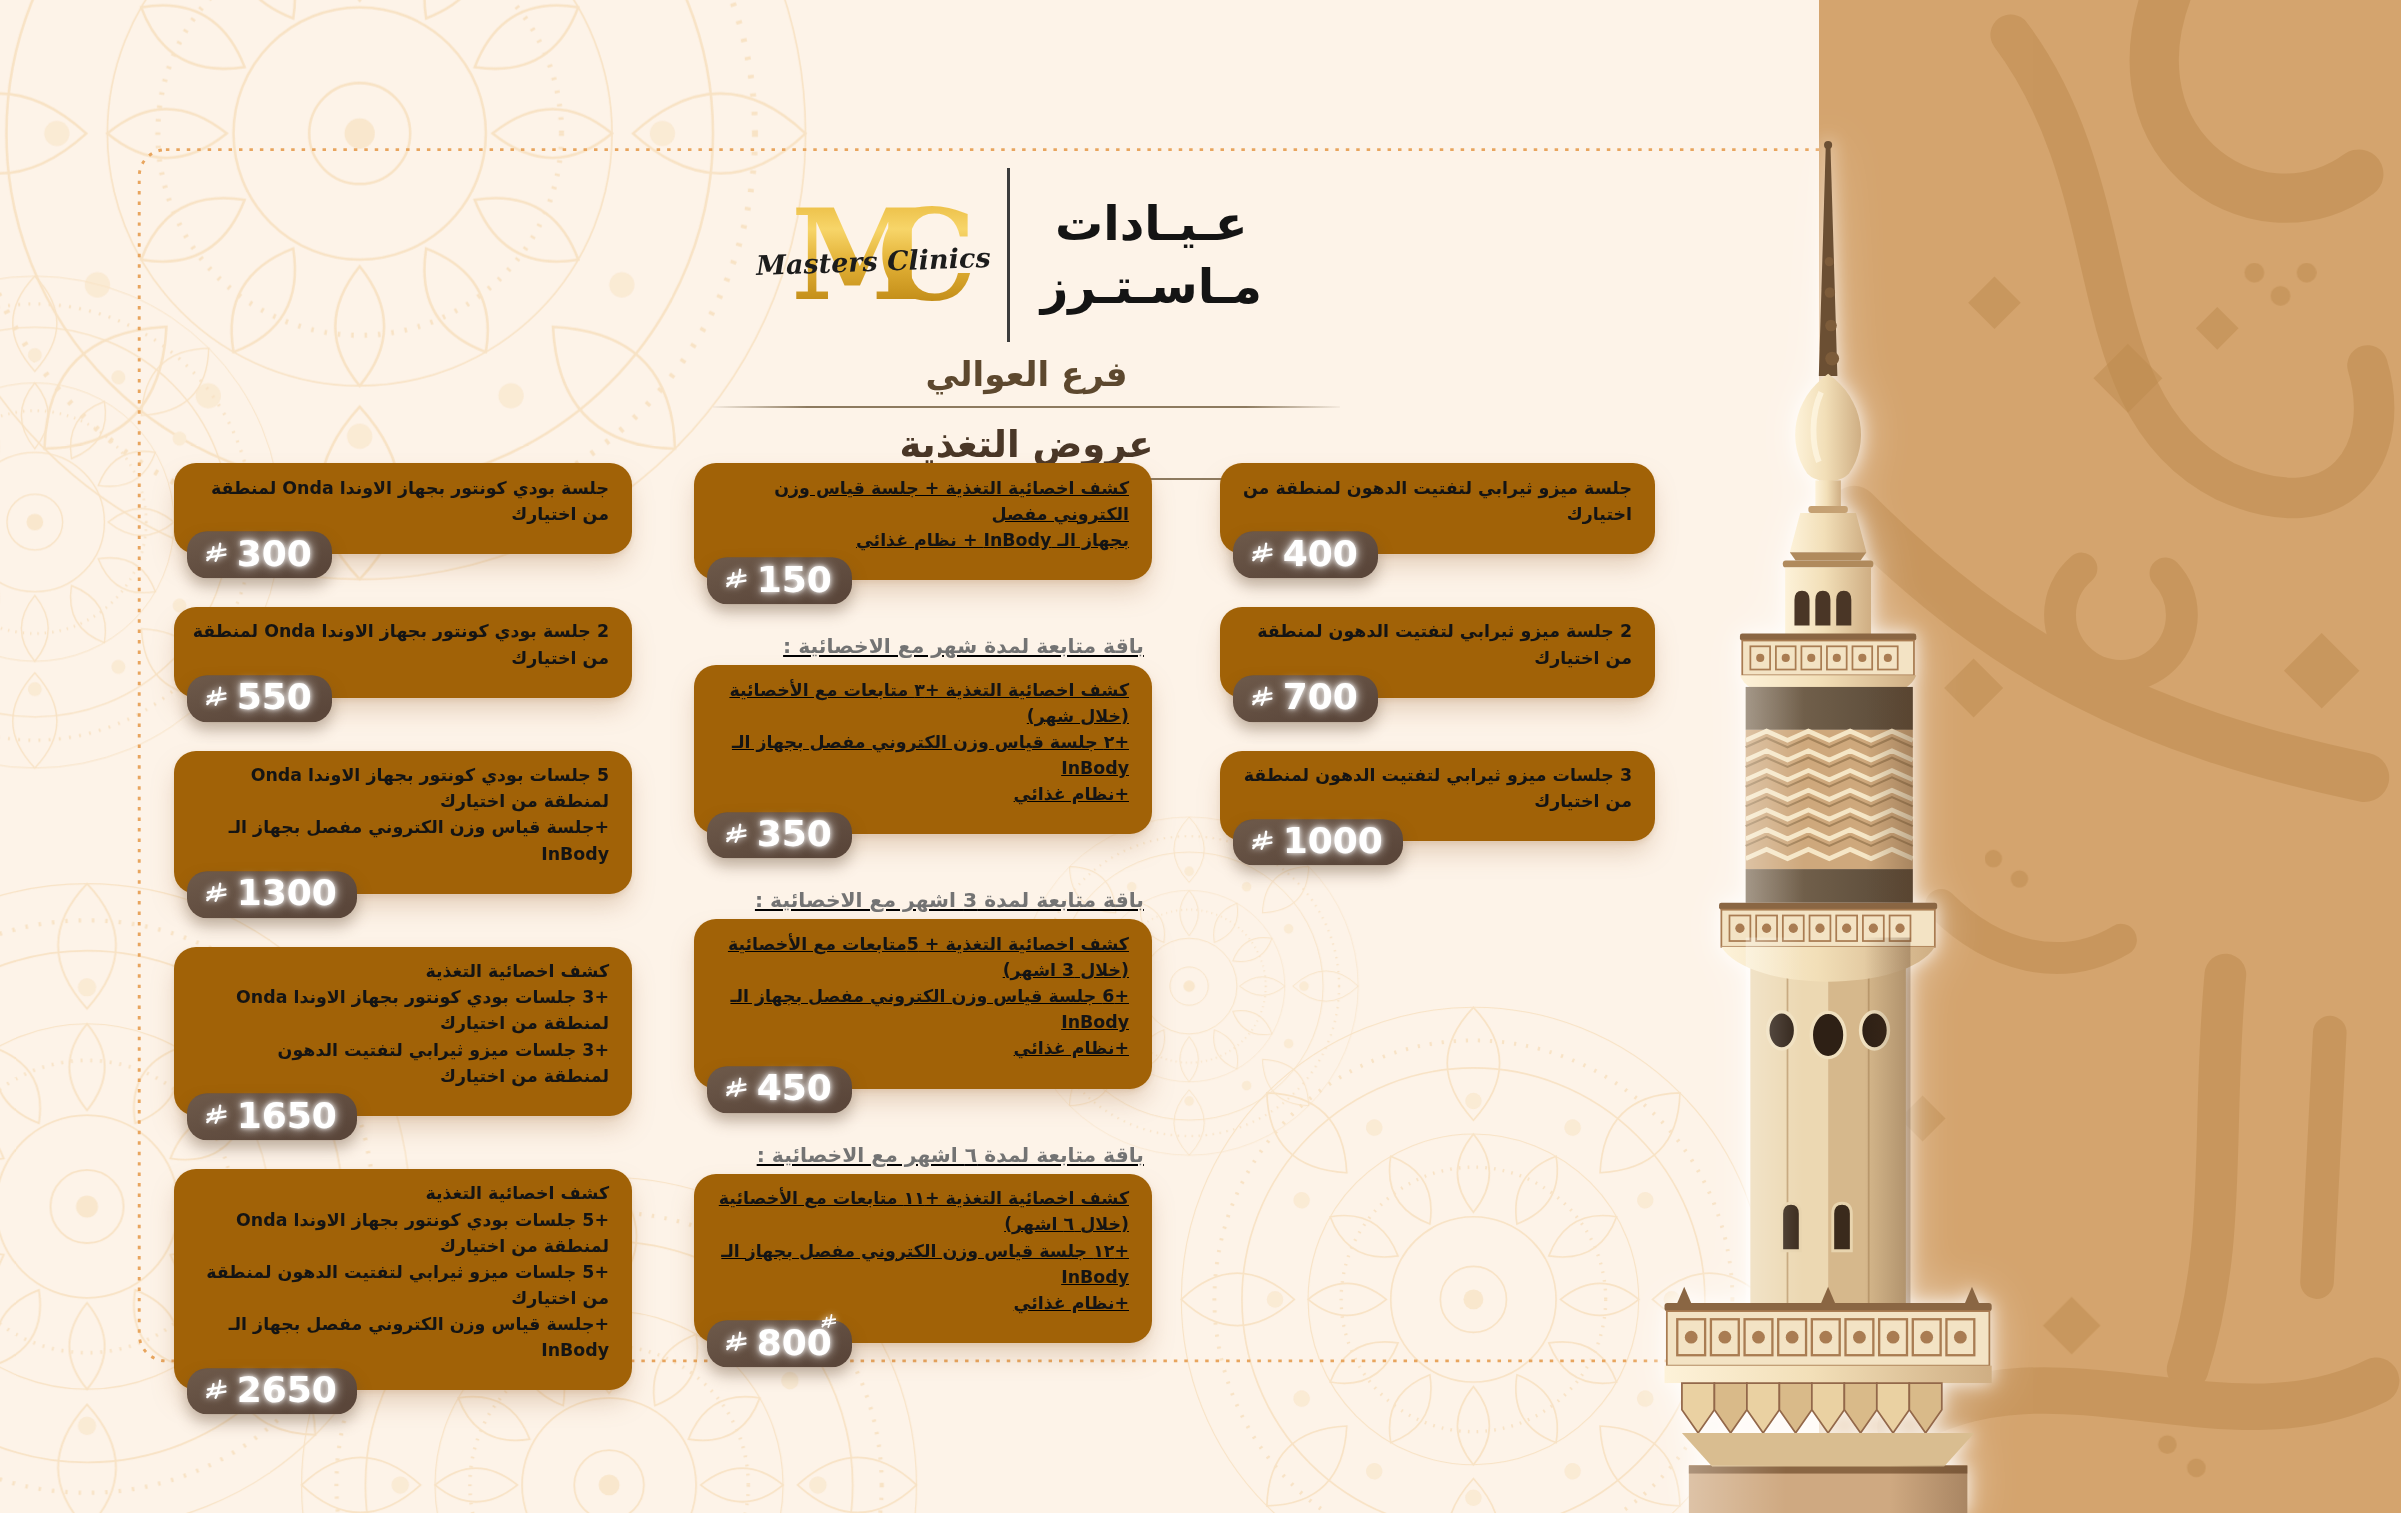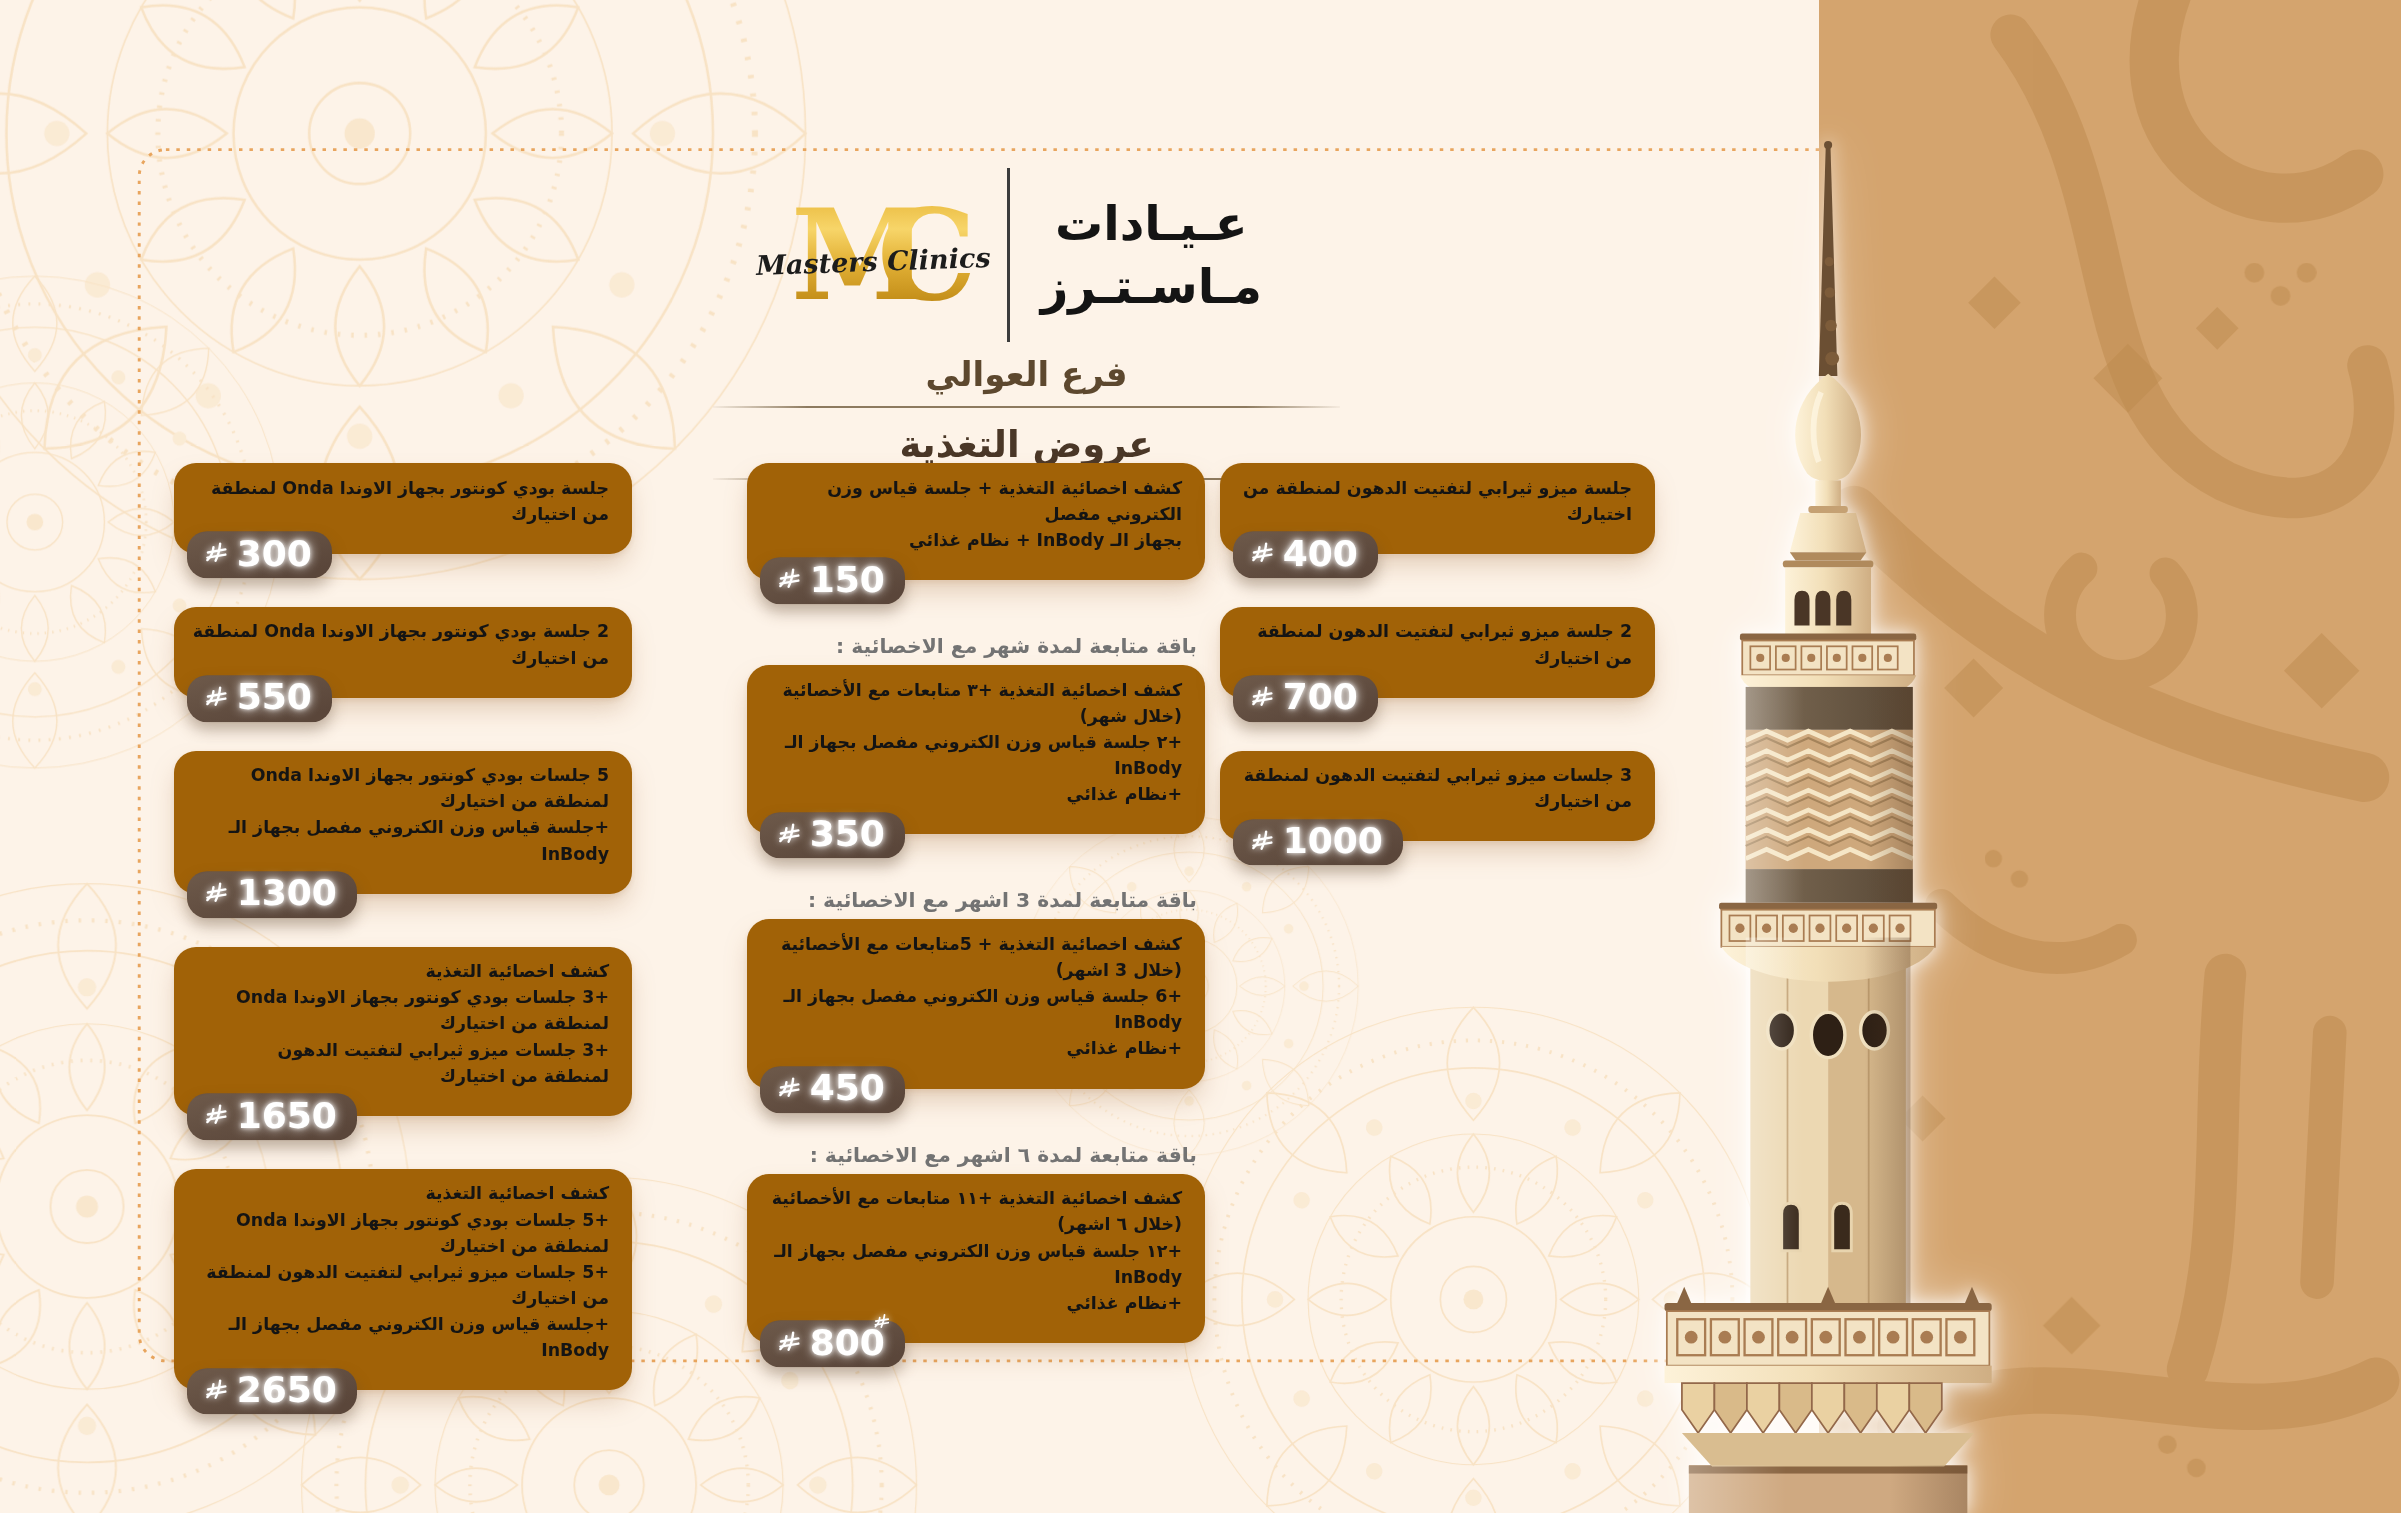--- a/index.html
+++ b/index.html
@@ -21,21 +21,21 @@
       font-style:italic;font-weight:700;font-size:27px;color:#1c1c1c;white-space:nowrap;
       transform:rotate(-2deg);}
   .logo-divider{width:2.3px;height:174px;background:#3c3c3c;}
   .brand-ar{direction:rtl;font-size:48px;font-weight:700;color:#141414;line-height:1.32;text-align:center;}
   .branch{margin-top:11.6px;font-size:34px;font-weight:700;color:#5d482e;direction:rtl;}
   .rule{width:627px;height:1.2px;margin:12.8px auto 0;background:linear-gradient(90deg,rgba(120,100,70,.05),#8d7a5f 15%,#8d7a5f 85%,rgba(120,100,70,.05));}
   .section{margin-top:15px;font-size:37px;font-weight:700;color:#4a3727;direction:rtl;}
   
   .col{position:absolute;top:463px;z-index:3;display:flex;flex-direction:column;}
   #col-left{left:174px;width:458px;}
-  #col-middle{left:747px;width:458px;}
+  #col-middle{left:694px;width:458px;text-decoration:underline;}
   #col-right{left:1220px;width:435px;}
   .card-block{margin-bottom:53px;}
   .pack-heading{direction:rtl;text-align:right;font-size:20.3px;font-weight:700;color:#737373;
       margin:0 8.1px 5.8px 0;line-height:1.3;}
   .card{position:relative;background:#a16207;border-radius:22px;
       box-shadow:0 14px 25.5px -4.6px rgba(172,126,82,.35),0 2.3px 5.8px rgba(172,126,82,.15);
       padding:11.6px 23px 27px 17.4px;direction:rtl;text-align:right;min-height:23px;}
   .card .line{font-size:17.4px;font-weight:700;color:#141414;line-height:1.5;}
   .badge{position:absolute;left:12.8px;bottom:0;transform:translateY(52%);
       display:inline-flex;align-items:center;gap:8.1px;direction:ltr;

